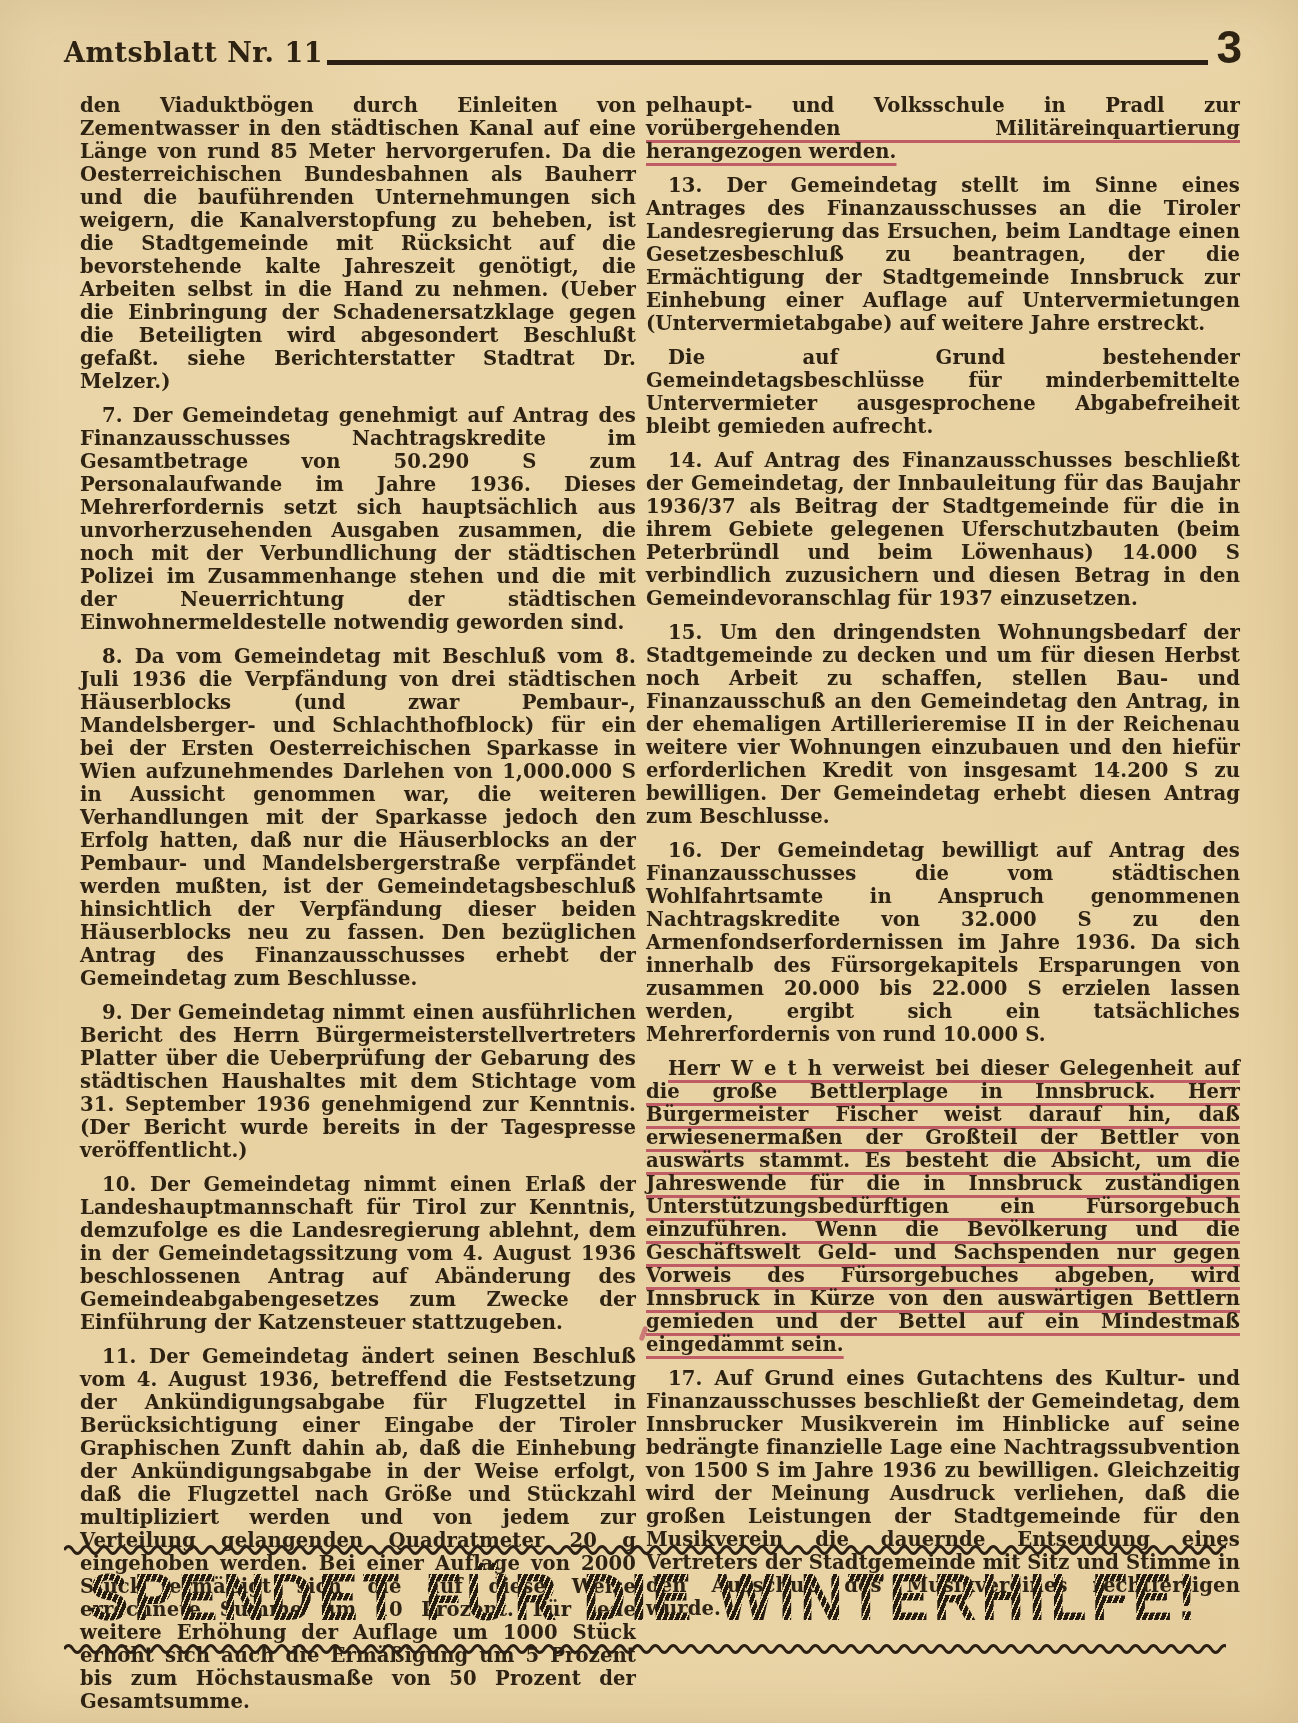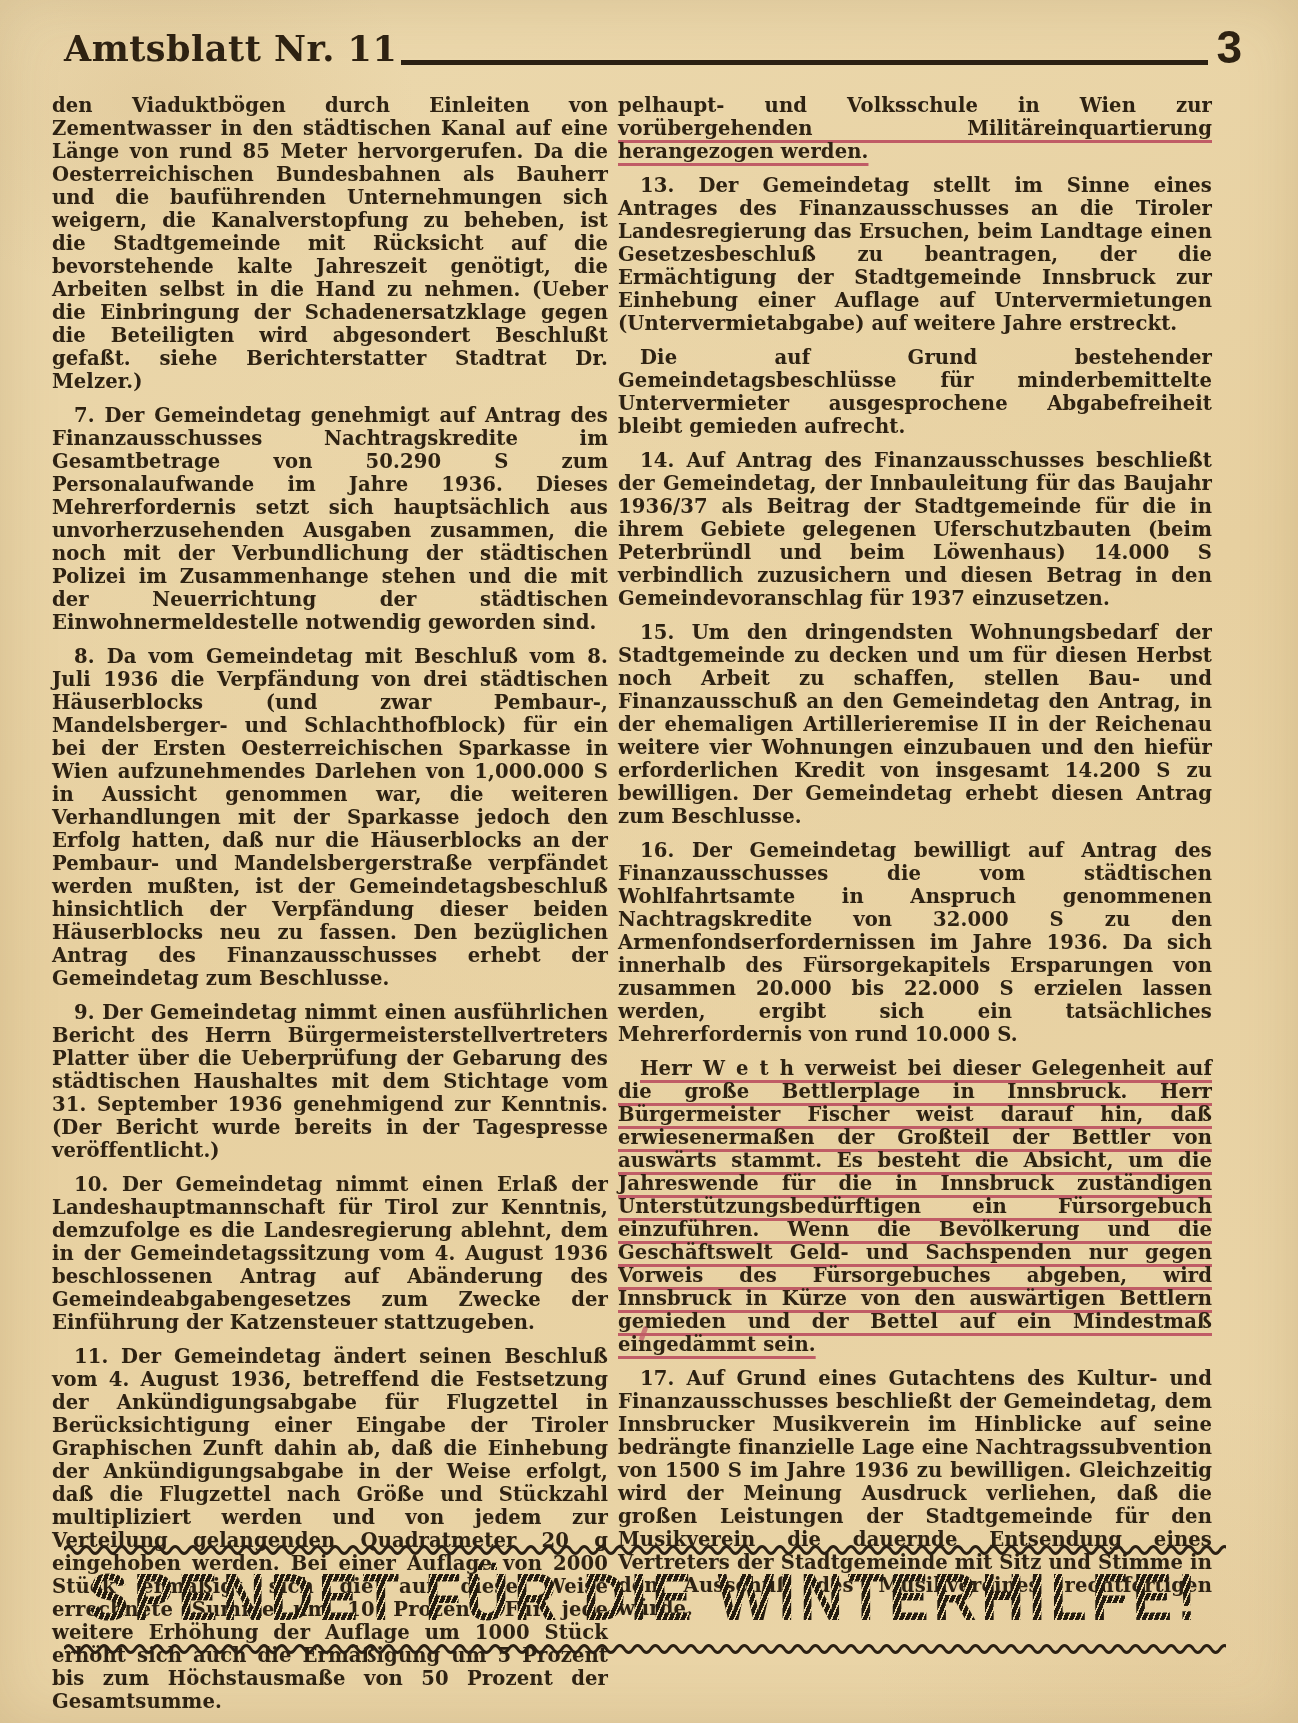--- a/index.html
+++ b/index.html
@@ -19,44 +19,45 @@
   }
   
   .masthead-row {
     position: absolute;
     top: 30px; left: 64px; right: 56px;
     display: flex;
     align-items: flex-end;
   }
   .masthead {
     font-weight: bold;
-    font-size: 35px;
+    font-size: 27px;
     letter-spacing: .5px;
     white-space: nowrap;
     line-height: 1;
   }
   .header-rule {
     flex: 1;
     height: 0;
     border-bottom: 5px solid #2b2013;
     margin: 0 8px 1px 4px;
   }
   .page-number {
     font-family: "Liberation Sans", sans-serif;
     font-weight: bold;
     font-size: 46px;
     line-height: .78;
   }
   
   .columns {
     position: absolute;
-    top: 94px; left: 52px;
+    top: 94px; left: 72px;
     width: 1176px;
     display: flex;
     gap: 10px;
+    justify-content: center;
   }
   .col {
     text-align: justify;
     font-size: 19.6px;
     line-height: 23px;
     font-weight: bold;
     letter-spacing: .1px;
     hyphens: none;
   }
   .col-left  { width: 556px; }
@@ -121,21 +122,21 @@
   <div class="columns">
     <div class="col col-left">
         <p><span>den Viaduktbögen durch Einleiten von Zementwasser in den städtischen Kanal auf eine Länge von rund 85 Meter hervorgerufen. Da die Oesterreichischen Bundesbahnen als Bauherr und die bauführenden Unternehmungen sich weigern, die Kanalverstopfung zu beheben, ist die Stadtgemeinde mit Rücksicht auf die bevorstehende kalte Jahreszeit genötigt, die Arbeiten selbst in die Hand zu nehmen. (Ueber die Einbringung der Schadenersatzklage gegen die Beteiligten wird abgesondert Beschlußt gefaßt. siehe Berichterstatter Stadtrat Dr. Melzer.)</span></p>
         <p class="indent"><span>7. Der Gemeindetag genehmigt auf Antrag des Finanzausschusses Nachtragskredite im Gesamtbetrage von 50.290 S zum Personalaufwande im Jahre 1936. Dieses Mehrerfordernis setzt sich hauptsächlich aus unvorherzusehenden Ausgaben zusammen, die noch mit der Verbundlichung der städtischen Polizei im Zusammenhange stehen und die mit der Neuerrichtung der städtischen Einwohnermeldestelle notwendig geworden sind.</span></p>
         <p class="indent"><span>8. Da vom Gemeindetag mit Beschluß vom 8. Juli 1936 die Verpfändung von drei städtischen Häuserblocks (und zwar Pembaur-, Mandelsberger- und Schlachthofblock) für ein bei der Ersten Oesterreichischen Sparkasse in Wien aufzunehmendes Darlehen von 1,000.000 S in Aussicht genommen war, die weiteren Verhandlungen mit der Sparkasse jedoch den Erfolg hatten, daß nur die Häuserblocks an der Pembaur- und Mandelsbergerstraße verpfändet werden mußten, ist der Gemeindetagsbeschluß hinsichtlich der Verpfändung dieser beiden Häuserblocks neu zu fassen. Den bezüglichen Antrag des Finanzausschusses erhebt der Gemeindetag zum Beschlusse.</span></p>
         <p class="indent"><span>9. Der Gemeindetag nimmt einen ausführlichen Bericht des Herrn Bürgermeisterstellvertreters Platter über die Ueberprüfung der Gebarung des städtischen Haushaltes mit dem Stichtage vom 31. September 1936 genehmigend zur Kenntnis. (Der Bericht wurde bereits in der Tagespresse veröffentlicht.)</span></p>
         <p class="indent"><span>10. Der Gemeindetag nimmt einen Erlaß der Landeshauptmannschaft für Tirol zur Kenntnis, demzufolge es die Landesregierung ablehnt, dem in der Gemeindetagssitzung vom 4. August 1936 beschlossenen Antrag auf Abänderung des Gemeindeabgabengesetzes zum Zwecke der Einführung der Katzensteuer stattzugeben.</span></p>
         <p class="indent"><span>11. Der Gemeindetag ändert seinen Beschluß vom 4. August 1936, betreffend die Festsetzung der Ankündigungsabgabe für Flugzettel in Berücksichtigung einer Eingabe der Tiroler Graphischen Zunft dahin ab, daß die Einhebung der Ankündigungsabgabe in der Weise erfolgt, daß die Flugzettel nach Größe und Stückzahl multipliziert werden und von jedem zur Verteilung gelangenden Quadratmeter 20 g eingehoben werden. Bei einer Auflage von 2000 Stück ermäßigt sich die auf diese Weise errechnete Summe um 10 Prozent. Für jede weitere Erhöhung der Auflage um 1000 Stück erhöht sich auch die Ermäßigung um 5 Prozent bis zum Höchstausmaße von 50 Prozent der Gesamtsumme.</span></p>
       </div>
     <div class="col col-right">
-        <p><span>pelhaupt- und Volksschule in Wien zur </span><span class="red-underline">vorübergehenden Militäreinquartierung herangezogen werden.</span></p>
+        <p><span>pelhaupt- und Volksschule in Pradl zur </span><span class="red-underline">vorübergehenden Militäreinquartierung herangezogen werden.</span></p>
         <p class="indent"><span>13. Der Gemeindetag stellt im Sinne eines Antrages des Finanzausschusses an die Tiroler Landesregierung das Ersuchen, beim Landtage einen Gesetzesbeschluß zu beantragen, der die Ermächtigung der Stadtgemeinde Innsbruck zur Einhebung einer Auflage auf Untervermietungen (Untervermietabgabe) auf weitere Jahre erstreckt.</span></p>
         <p class="indent"><span>Die auf Grund bestehender Gemeindetagsbeschlüsse für minderbemittelte Untervermieter ausgesprochene Abgabefreiheit bleibt gemieden aufrecht.</span></p>
         <p class="indent"><span>14. Auf Antrag des Finanzausschusses beschließt der Gemeindetag, der Innbauleitung für das Baujahr 1936/37 als Beitrag der Stadtgemeinde für die in ihrem Gebiete gelegenen Uferschutzbauten (beim Peterbründl und beim Löwenhaus) 14.000 S verbindlich zuzusichern und diesen Betrag in den Gemeindevoranschlag für 1937 einzusetzen.</span></p>
         <p class="indent"><span>15. Um den dringendsten Wohnungsbedarf der Stadtgemeinde zu decken und um für diesen Herbst noch Arbeit zu schaffen, stellen Bau- und Finanzausschuß an den Gemeindetag den Antrag, in der ehemaligen Artillerieremise II in der Reichenau weitere vier Wohnungen einzubauen und den hiefür erforderlichen Kredit von insgesamt 14.200 S zu bewilligen. Der Gemeindetag erhebt diesen Antrag zum Beschlusse.</span></p>
         <p class="indent"><span>16. Der Gemeindetag bewilligt auf Antrag des Finanzausschusses die vom städtischen Wohlfahrtsamte in Anspruch genommenen Nachtragskredite von 32.000 S zu den Armenfondserfordernissen im Jahre 1936. Da sich innerhalb des Fürsorgekapitels Ersparungen von zusammen 20.000 bis 22.000 S erzielen lassen werden, ergibt sich ein tatsächliches Mehrerfordernis von rund 10.000 S.</span></p>
         <p class="indent"><span class="red-underline">Herr W e t h verweist bei dieser Gelegenheit auf die große Bettlerplage in Innsbruck. Herr Bürgermeister Fischer weist darauf hin, daß erwiesenermaßen der Großteil der Bettler von auswärts stammt. Es besteht die Absicht, um die Jahreswende für die in Innsbruck zuständigen Unterstützungsbedürftigen ein Fürsorgebuch einzuführen. Wenn die Bevölkerung und die Geschäftswelt Geld- und Sachspenden nur gegen Vorweis des Fürsorgebuches abgeben, wird Innsbruck in Kürze von den auswärtigen Bettlern gemieden und der Bettel auf ein Mindestmaß eingedämmt sein.</span></p>
         <p class="indent"><span>17. Auf Grund eines Gutachtens des Kultur- und Finanzausschusses beschließt der Gemeindetag, dem Innsbrucker Musikverein im Hinblicke auf seine bedrängte finanzielle Lage eine Nachtragssubvention von 1500 S im Jahre 1936 zu bewilligen. Gleichzeitig wird der Meinung Ausdruck verliehen, daß die großen Leistungen der Stadtgemeinde für den Musikverein die dauernde Entsendung eines Vertreters der Stadtgemeinde mit Sitz und Stimme in den Ausschuß des Musikvereines rechtfertigen würde.</span></p>
       </div>
   </div>
 

